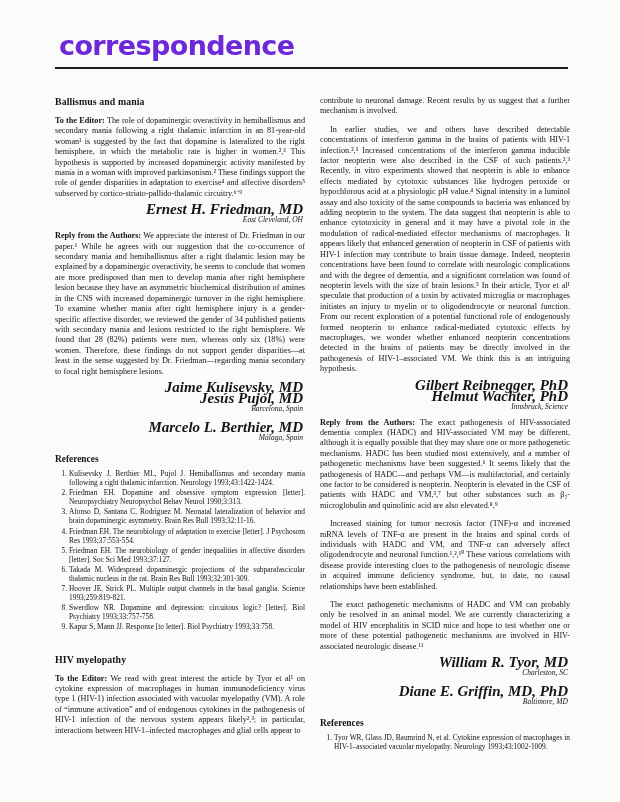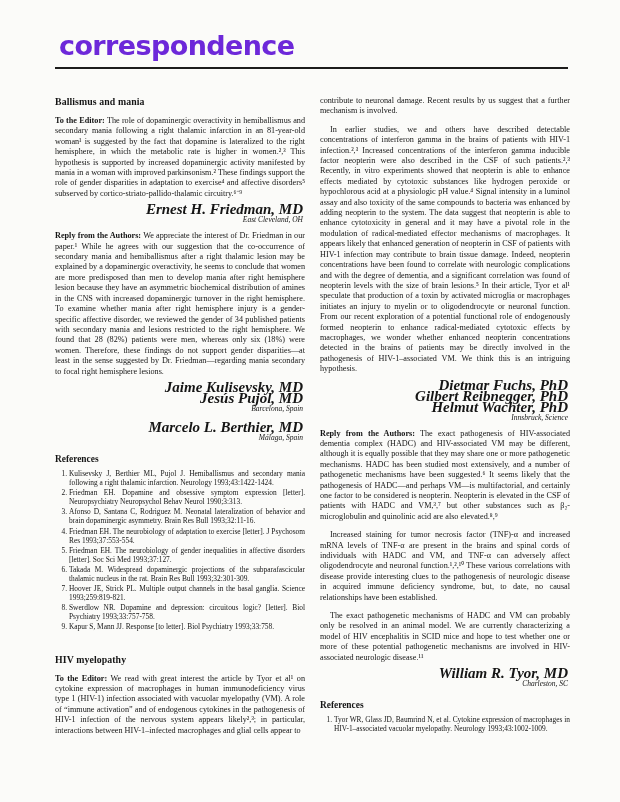--- a/index.html
+++ b/index.html
@@ -104,33 +104,36 @@
     <div class="section-heading hiv">HIV myelopathy</div>
 
     <p class="body"><b class="lead">To the Editor:</b> <span>We read with great interest the article by Tyor et al¹ on cytokine expression of macrophages in human immunodeficiency virus type 1 (HIV-1) infection associated with vacuolar myelopathy (VM). A role of “immune activation” and of endogenous cytokines in the pathogenesis of HIV-1 infection of the nervous system appears likely²,³; in particular, interactions between HIV-1–infected macrophages and glial cells appear to</span></p>
   </div>
 
   <div class="col">
     <p class="body">contribute to neuronal damage. Recent results by us suggest that a further mechanism is involved.</p>
     <p class="body indent">In earlier studies, we and others have described detectable concentrations of interferon gamma in the brains of patients with HIV-1 infection.²,³ Increased concentrations of the interferon gamma inducible factor neopterin were also described in the CSF of such patients.²,³ Recently, in vitro experiments showed that neopterin is able to enhance effects mediated by cytotoxic substances like hydrogen peroxide or hypochlorous acid at a physiologic pH value.⁴ Signal intensity in a luminol assay and also toxicity of the same compounds to bacteria was enhanced by adding neopterin to the system. The data suggest that neopterin is able to enhance cytotoxicity in general and it may have a pivotal role in the modulation of radical-mediated effector mechanisms of macrophages. It appears likely that enhanced generation of neopterin in CSF of patients with HIV-1 infection may contribute to brain tissue damage. Indeed, neopterin concentrations have been found to correlate with neurologic complications and with the degree of dementia, and a significant correlation was found of neopterin levels with the size of brain lesions.⁵ In their article, Tyor et al¹ speculate that production of a toxin by activated microglia or macrophages initiates an injury to myelin or to oligodendrocyte or neuronal function. From our recent exploration of a potential functional role of endogenously formed neopterin to enhance radical-mediated cytotoxic effects by macrophages, we wonder whether enhanced neopterin concentrations detected in the brains of patients may be directly involved in the pathogenesis of HIV-1–associated VM. We think this is an intriguing hypothesis.</p>
 
     <div class="sig">
-      <div class="name">Dietmar Fuchs, PhD</div>
       <div class="name">Gilbert Reibnegger, PhD</div>
       <div class="name">Helmut Wachter, PhD</div>
       <div class="place">Innsbruck, Science</div>
     </div>
 
     <p class="body"><b class="lead">Reply from the Authors:</b> <span>The exact pathogenesis of HIV-associated dementia complex (HADC) and HIV-associated VM may be different, although it is equally possible that they may share one or more pathogenetic mechanisms. HADC has been studied most extensively, and a number of pathogenetic mechanisms have been suggested.⁶ It seems likely that the pathogenesis of HADC—and perhaps VM—is multifactorial, and certainly one factor to be considered is neopterin. Neopterin is elevated in the CSF of patients with HADC and VM,³,⁷ but other substances such as β₂-microglobulin and quinolinic acid are also elevated.⁸,⁹</span></p>
     <p class="body indent">Increased staining for tumor necrosis factor (TNF)-α and increased mRNA levels of TNF-α are present in the brains and spinal cords of individuals with HADC and VM, and TNF-α can adversely affect oligodendrocyte and neuronal function.¹,²,¹⁰ These various correlations with disease provide interesting clues to the pathogenesis of neurologic disease in acquired immune deficiency syndrome, but, to date, no causal relationships have been established.</p>
     <p class="body indent">The exact pathogenetic mechanisms of HADC and VM can probably only be resolved in an animal model. We are currently characterizing a model of HIV encephalitis in SCID mice and hope to test whether one or more of these potential pathogenetic mechanisms are involved in HIV-associated neurologic disease.¹¹</p>
 
     <div class="sig">
       <div class="name">William R. Tyor, MD</div>
       <div class="place">Charleston, SC</div>
+    </div>
+    <div class="sig">
+      <div class="name">Diane E. Griffin, MD, PhD</div>
+      <div class="place">Baltimore, MD</div>
     </div>
 
     <div class="refs-heading">References</div>
     <ol class="refs">
       <li>Tyor WR, Glass JD, Baumrind N, et al. Cytokine expression of macrophages in HIV-1–associated vacuolar myelopathy. Neurology 1993;43:1002-1009.</li>
     </ol>
   </div>
 </div>
 
 <div class="page-footer">

